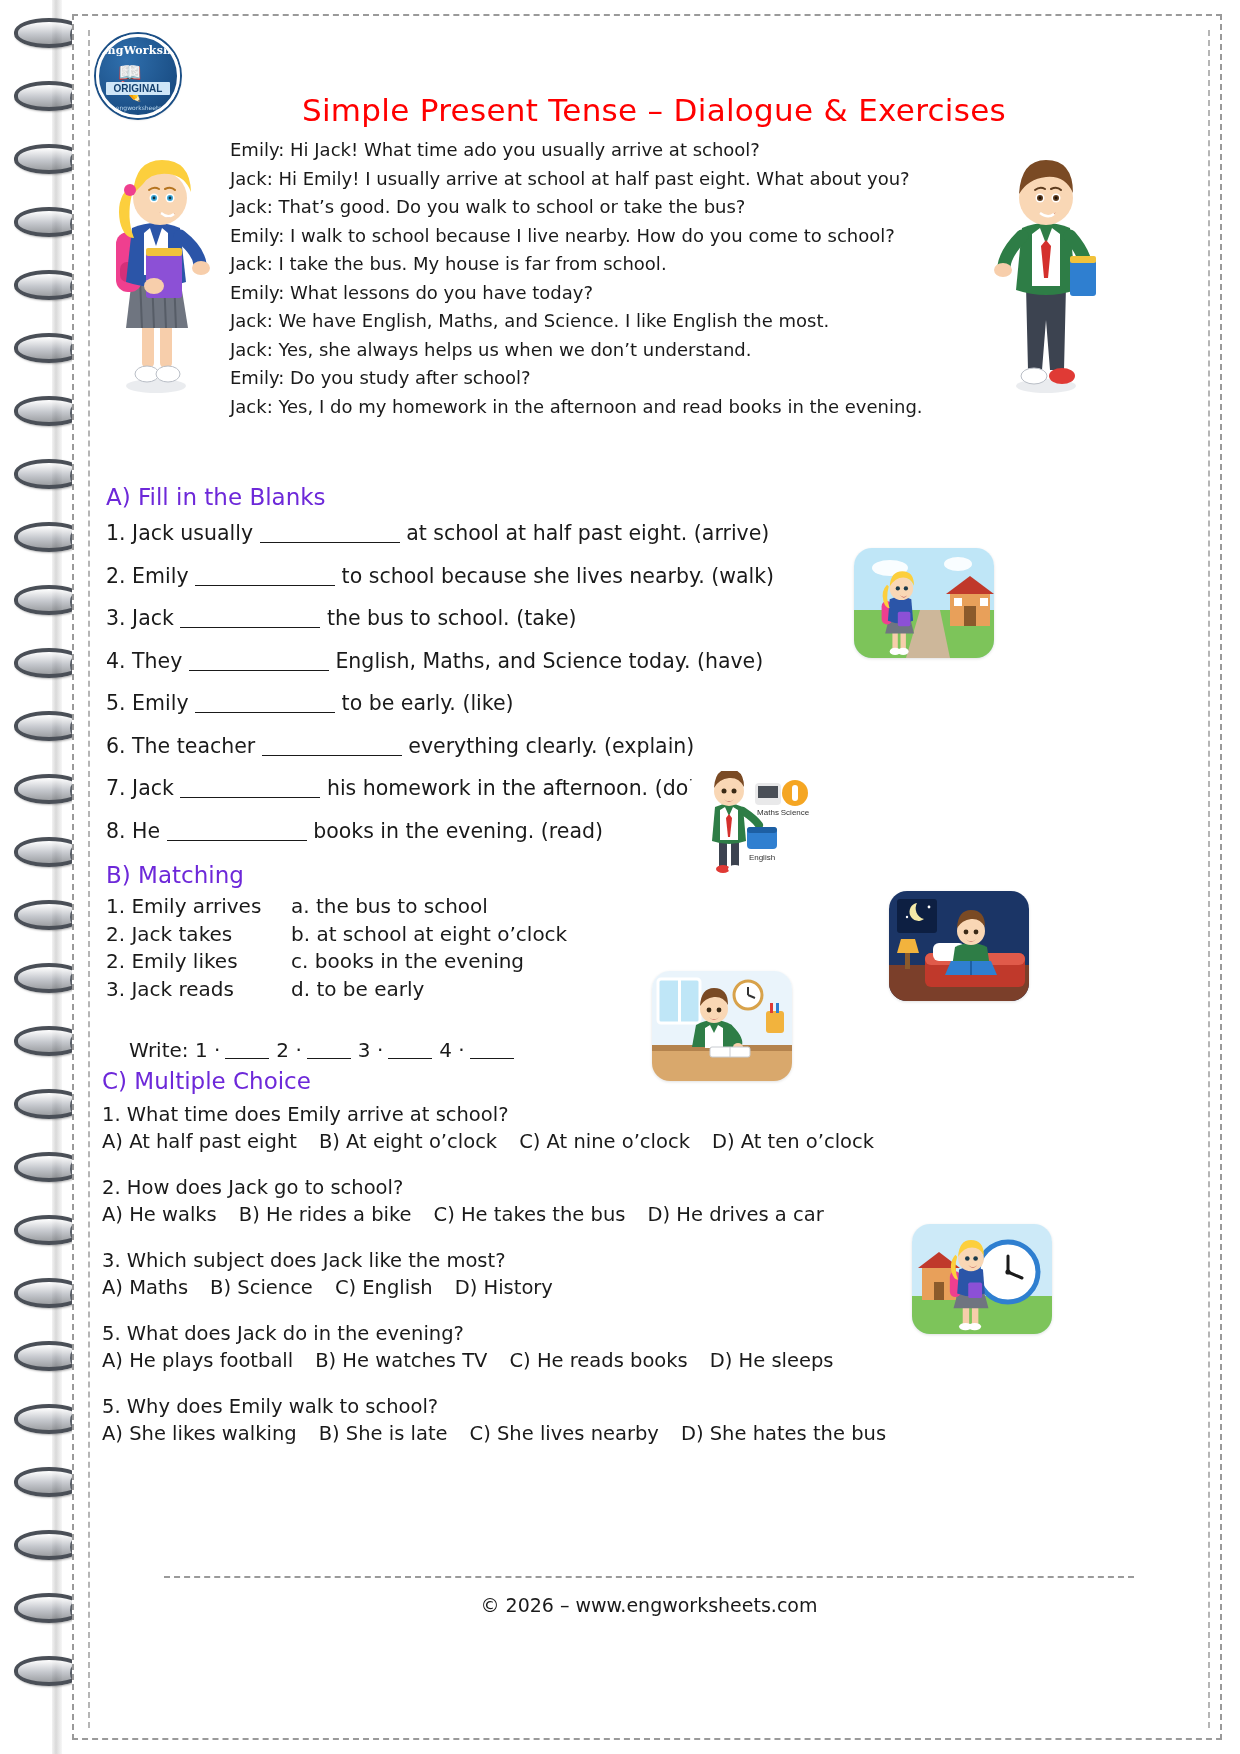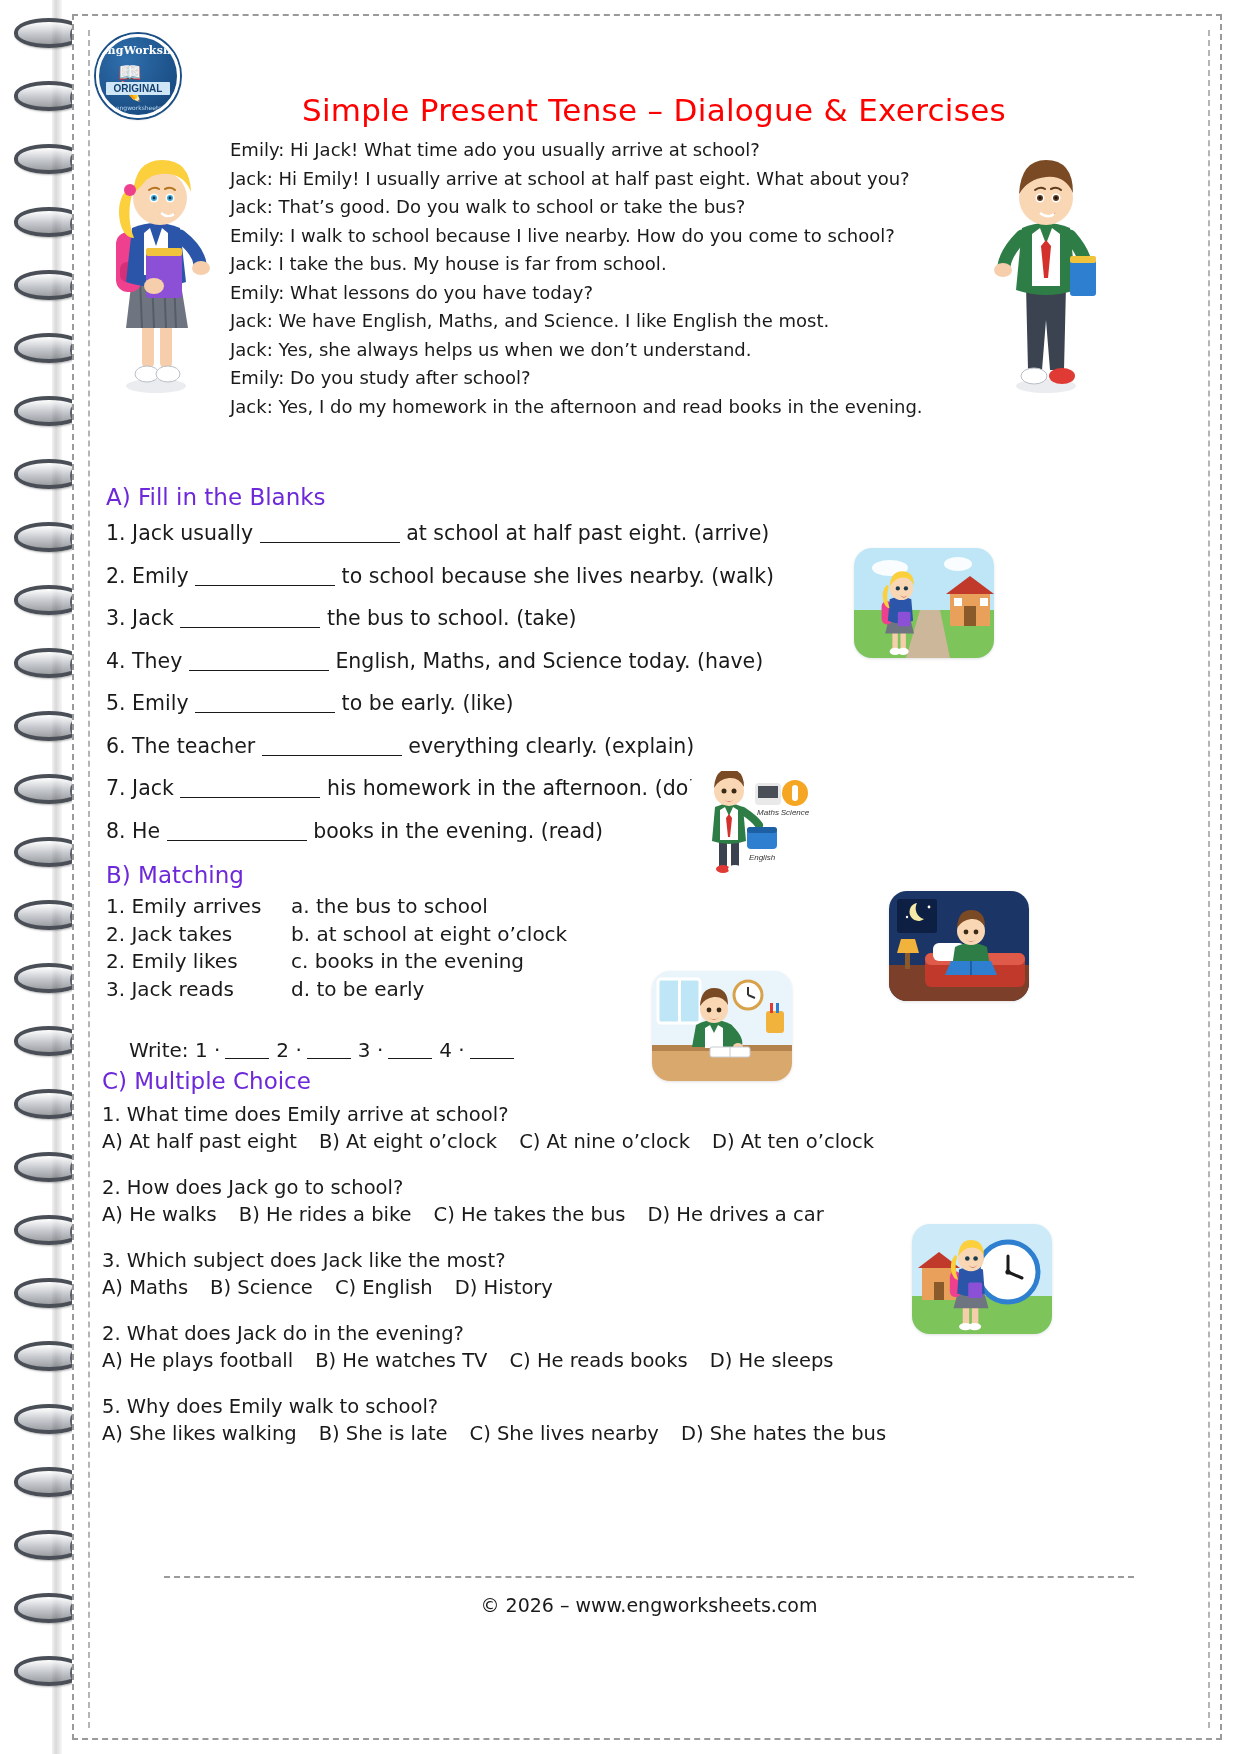--- a/index.html
+++ b/index.html
@@ -164,21 +164,20 @@
   }
   .footer {
     position: absolute; left: 0; top: 1578px; width: 1150px;
     text-align: center; font-size: 19px; color: #1a1a1a;
   }
 
   
   .scene {
     position: absolute; border-radius: 18px; overflow: hidden;
     box-shadow: 0 1px 3px rgba(0,0,0,.12);
-    font-style: italic;
   }
   .sc-school  { left: 780px; top: 532px; width: 140px; height: 110px; }
   .sc-subject { left: 615px; top: 755px; width: 140px; height: 110px; }
   .sc-night   { left: 815px; top: 875px; width: 140px; height: 110px; }
   .sc-desk    { left: 578px; top: 955px; width: 140px; height: 110px; }
   .sc-clock   { left: 838px; top: 1208px; width: 140px; height: 110px; }
 
   .svgfill { display: block; width: 100%; height: 100%; }
 </style>
 </head>
@@ -355,21 +354,21 @@
           </div>
           <div class="mc-block">
             <div class="mc-q">2. How does Jack go to school?</div>
             <div class="mc-opts"><span>A) He walks</span><span>B) He rides a bike</span><span>C) He takes the bus</span><span>D) He drives a car</span></div>
           </div>
           <div class="mc-block">
             <div class="mc-q">3. Which subject does Jack like the most?</div>
             <div class="mc-opts"><span>A) Maths</span><span>B) Science</span><span>C) English</span><span>D) History</span></div>
           </div>
           <div class="mc-block">
-            <div class="mc-q">2. What does Jack do in the evening?</div>
+            <div class="mc-q">5. What does Jack do in the evening?</div>
             <div class="mc-opts"><span>A) He plays football</span><span>B) He watches TV</span><span>C) He reads books</span><span>D) He sleeps</span></div>
           </div>
           <div class="mc-block">
             <div class="mc-q">5. Why does Emily walk to school?</div>
             <div class="mc-opts"><span>A) She likes walking</span><span>B) She is late</span><span>C) She lives nearby</span><span>D) She hates the bus</span></div>
           </div>
         </div>
 
       <div class="scene sc-school">
         <svg class="svgfill" viewBox="0 0 140 110" xmlns="http://www.w3.org/2000/svg">

